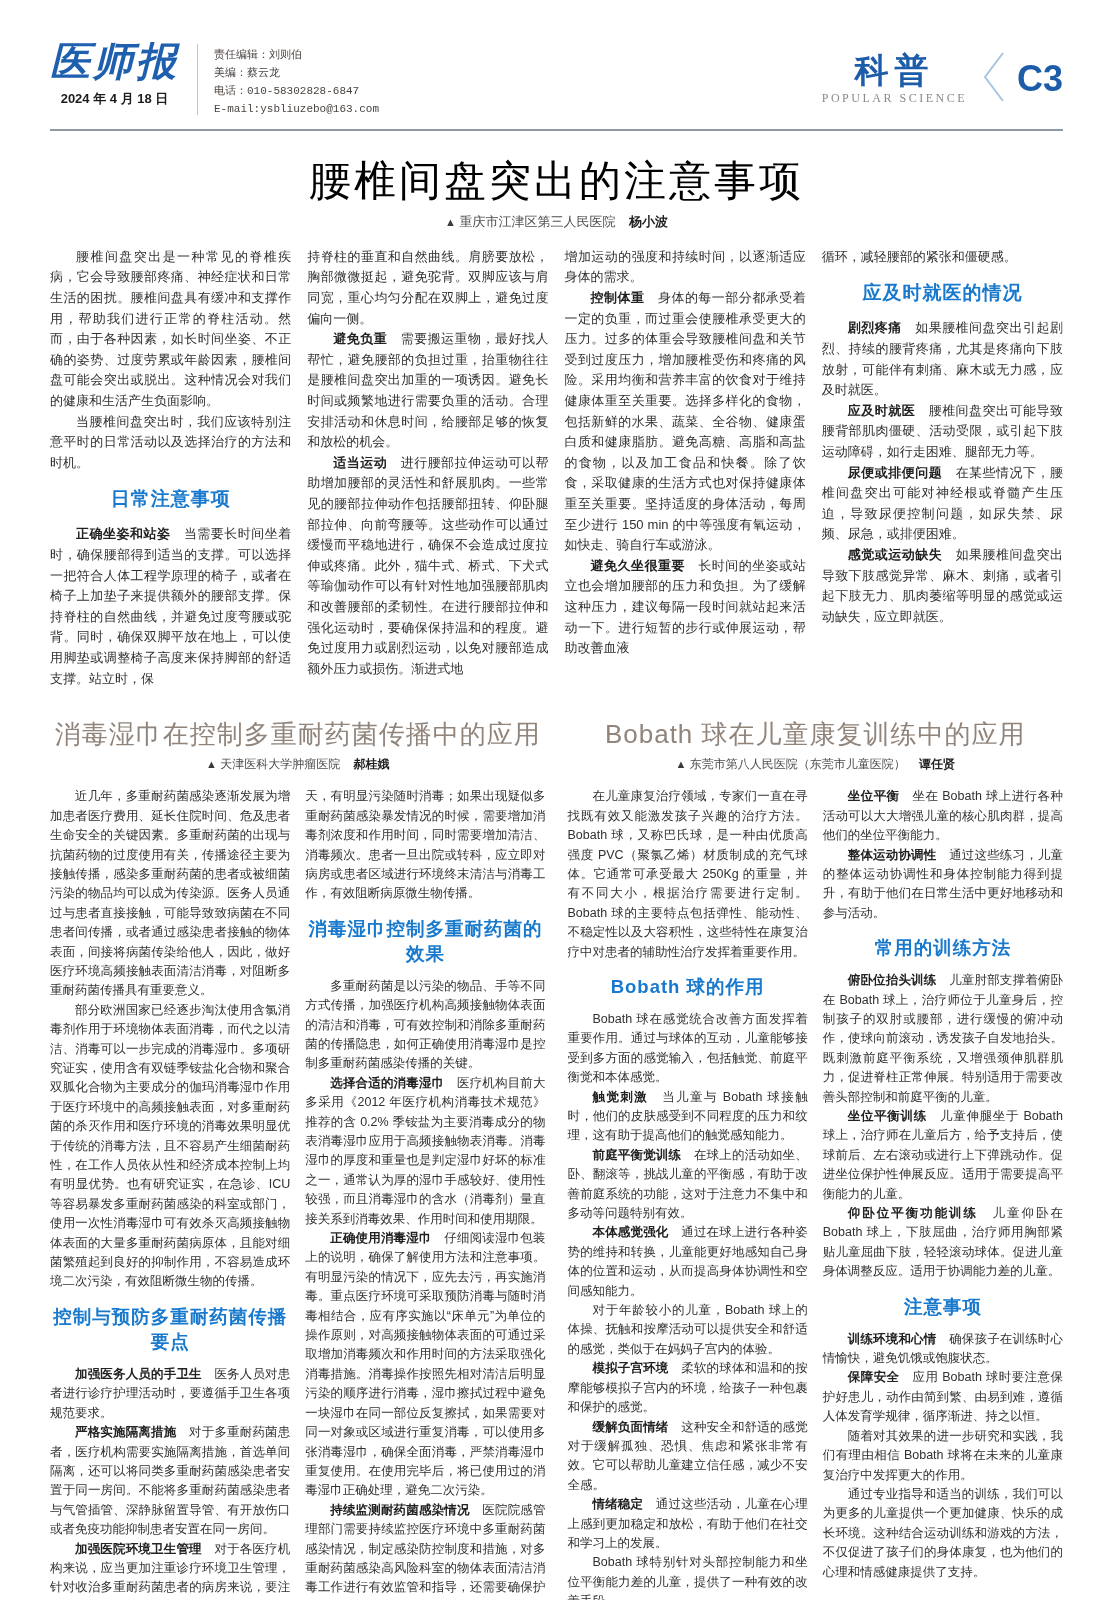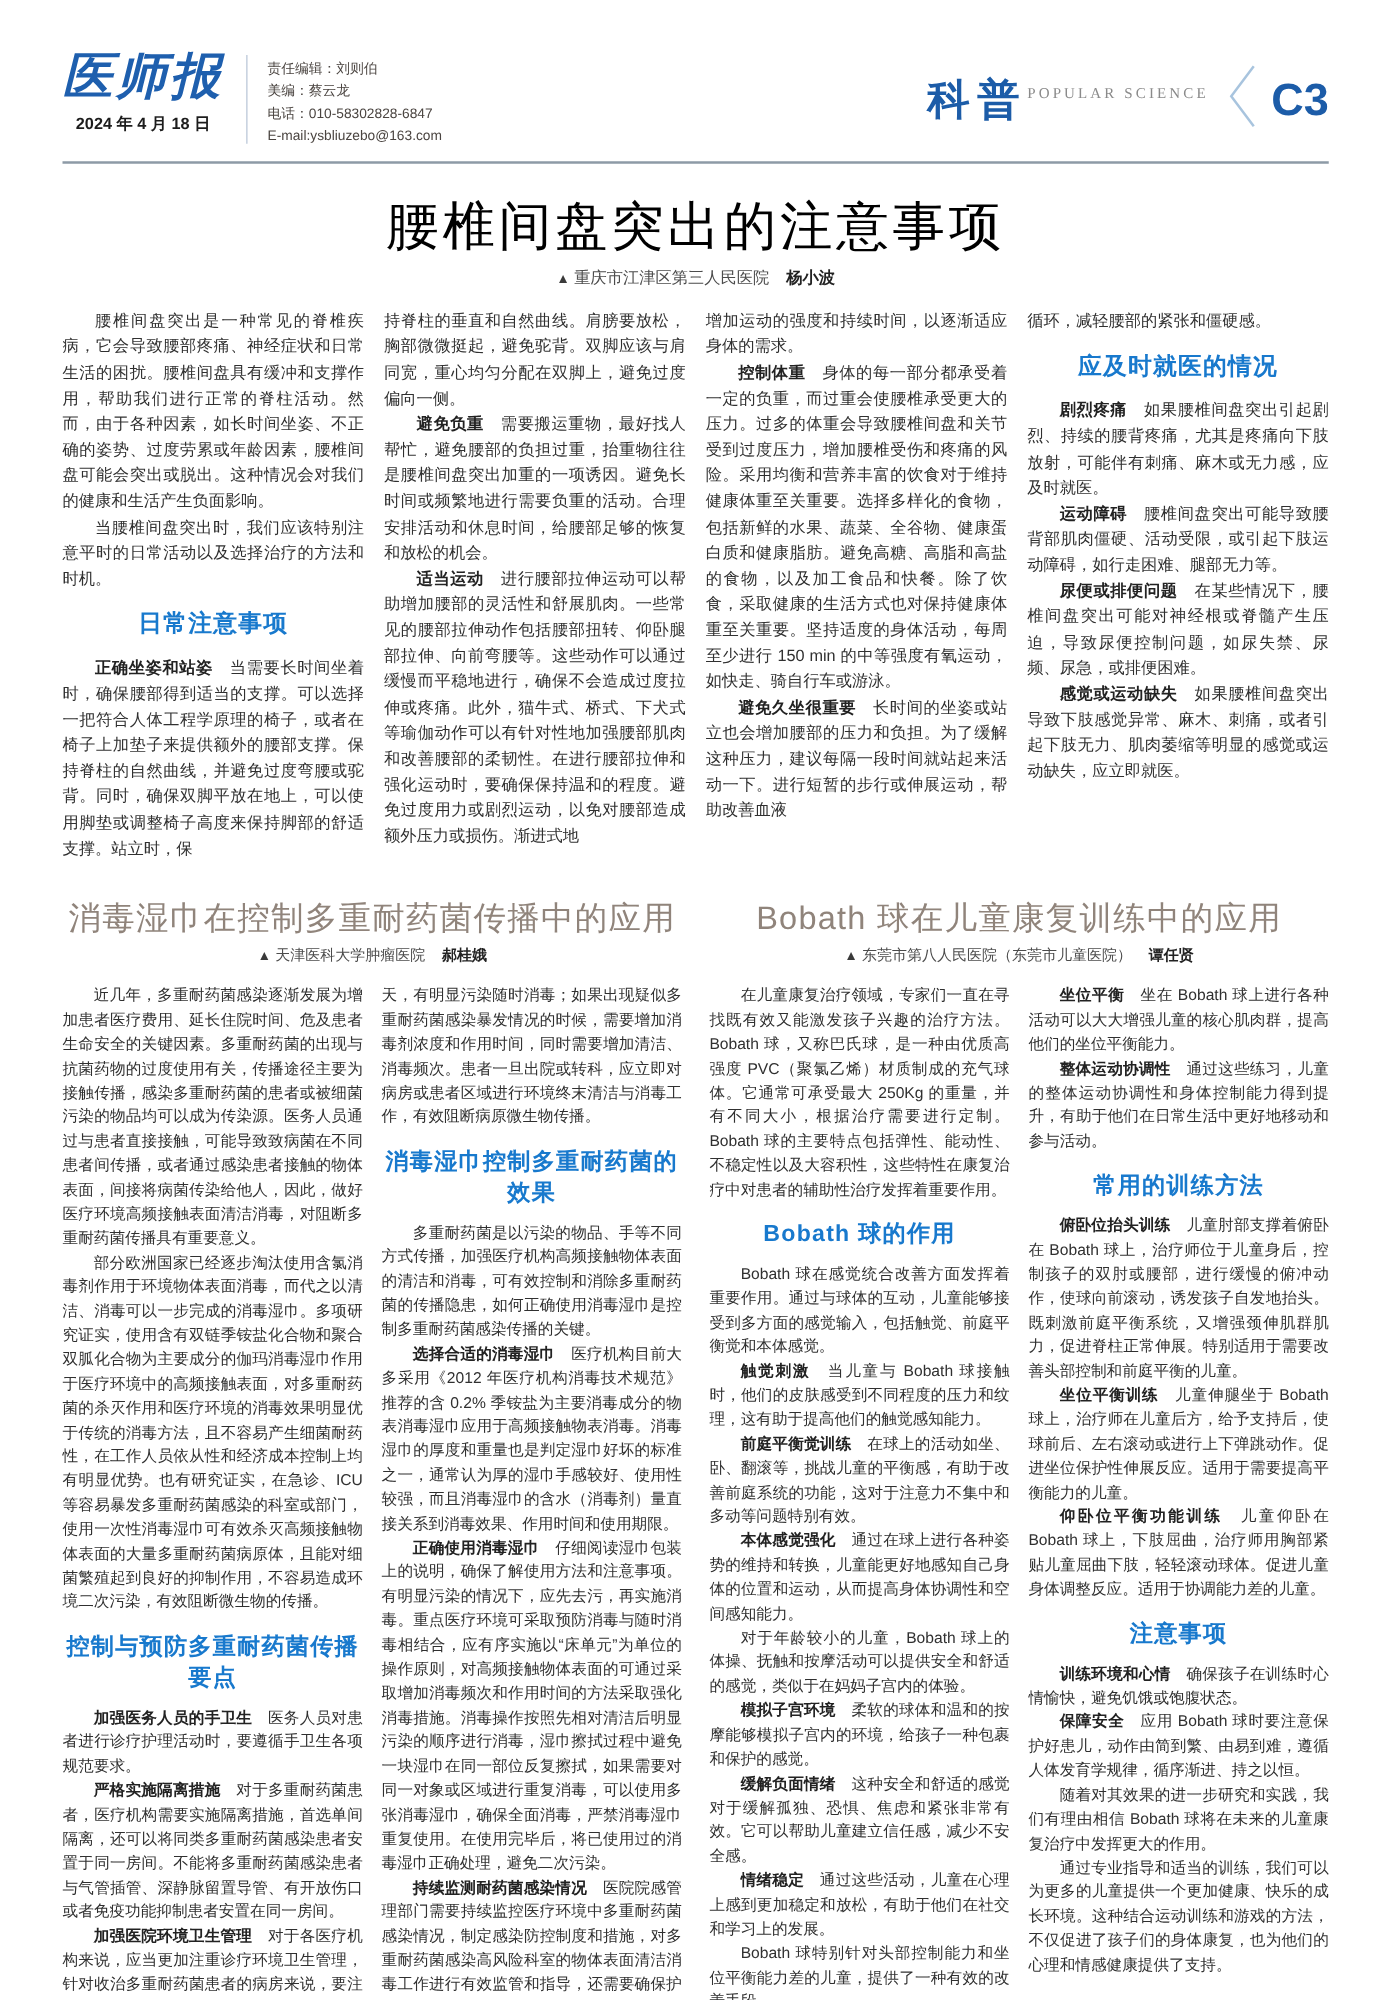--- a/index.html
+++ b/index.html
@@ -10,24 +10,24 @@
   }
   
   .masthead { display:flex; align-items:flex-start; }
   .mast-left { display:flex; flex-direction:column; align-items:center; }
   .logo {
     font-family:"DejaVu Serif", serif; font-style:italic; font-weight:bold;
     font-size:40px; line-height:1.05; color:#1e5fae; letter-spacing:3px; white-space:nowrap;
   }
   .mast-date { font-size:13px; font-weight:bold; color:#1c1c1c; margin-top:8px; white-space:nowrap;text-align:center; }
   .vline { width:1px; align-self:stretch; background:#b9c6d8; margin:4px 16px 4px 18px; }
-  .editor-info { font-size:11px; line-height:1.65; color:#4a4440; padding-top:6px; }
+  .editor-info { font-size:11px; line-height:1.65; color:#4a4440; padding-top:6px;font-family:Liberation Mono, monospace; }
   .mast-spacer { flex:1; }
   .section-badge { display:flex; align-items:center; padding-top:10px; }
-  .badge-txt { display:flex; flex-direction:row; }
+  .badge-txt { display:flex; flex-direction:column; align-items:center; }
   .badge-cn { font-size:34px; font-weight:900; color:#1c5ca8; letter-spacing:6px; line-height:1; }
   .badge-en { font-family:"Liberation Serif", serif; font-size:12px; color:#8a8a8a; letter-spacing:2.5px; margin-top:4px; white-space:nowrap; }
   .chevron { margin:0 10px 0 14px; }
   .page-no { font-size:36px; font-weight:bold; color:#1c5ca8; }
   .header-rule { height:2px; background:#8d9aa6; margin-top:10px; }
   
   .main-title {
     margin:26px 0 8px; text-align:center; font-weight:400;
     font-size:42px; letter-spacing:3px; color:#000000; line-height:1.15;
   }
@@ -108,21 +108,21 @@
         </div>
         <div class="col">
           <p class="cont">增加运动的强度和持续时间，以逐渐适应身体的需求。</p>
           <p><b class="lead">控制体重　</b>身体的每一部分都承受着一定的负重，而过重会使腰椎承受更大的压力。过多的体重会导致腰椎间盘和关节受到过度压力，增加腰椎受伤和疼痛的风险。采用均衡和营养丰富的饮食对于维持健康体重至关重要。选择多样化的食物，包括新鲜的水果、蔬菜、全谷物、健康蛋白质和健康脂肪。避免高糖、高脂和高盐的食物，以及加工食品和快餐。除了饮食，采取健康的生活方式也对保持健康体重至关重要。坚持适度的身体活动，每周至少进行 150 min 的中等强度有氧运动，如快走、骑自行车或游泳。</p>
           <p><b class="lead">避免久坐很重要　</b>长时间的坐姿或站立也会增加腰部的压力和负担。为了缓解这种压力，建议每隔一段时间就站起来活动一下。进行短暂的步行或伸展运动，帮助改善血液</p>
         </div>
         <div class="col">
           <p class="cont">循环，减轻腰部的紧张和僵硬感。</p>
           <div class="col-heading">应及时就医的情况</div>
           <p><b class="lead">剧烈疼痛　</b>如果腰椎间盘突出引起剧烈、持续的腰背疼痛，尤其是疼痛向下肢放射，可能伴有刺痛、麻木或无力感，应及时就医。</p>
-          <p><b class="lead">运动障碍　</b>腰椎间盘突出可能导致腰背部肌肉僵硬、活动受限，或引起下肢运动障碍，如行走困难、腿部无力等。</p>
+          <p><b class="lead">应及时就医　</b>腰椎间盘突出可能导致腰背部肌肉僵硬、活动受限，或引起下肢运动障碍，如行走困难、腿部无力等。</p>
           <p><b class="lead">尿便或排便问题　</b>在某些情况下，腰椎间盘突出可能对神经根或脊髓产生压迫，导致尿便控制问题，如尿失禁、尿频、尿急，或排便困难。</p>
           <p><b class="lead">感觉或运动缺失　</b>如果腰椎间盘突出导致下肢感觉异常、麻木、刺痛，或者引起下肢无力、肌肉萎缩等明显的感觉或运动缺失，应立即就医。</p>
         </div>
       </div>
   </section>
 
   <div class="bottom-row">
     <section class="article-half">
       <h2 class="sub-title">消毒湿巾在控制多重耐药菌传播中的应用</h2>
       <div class="byline sub-byline">

